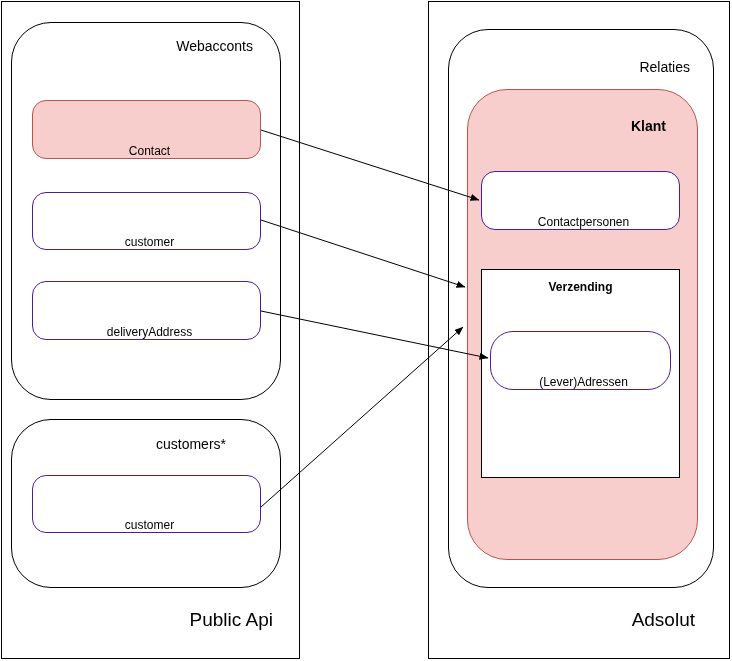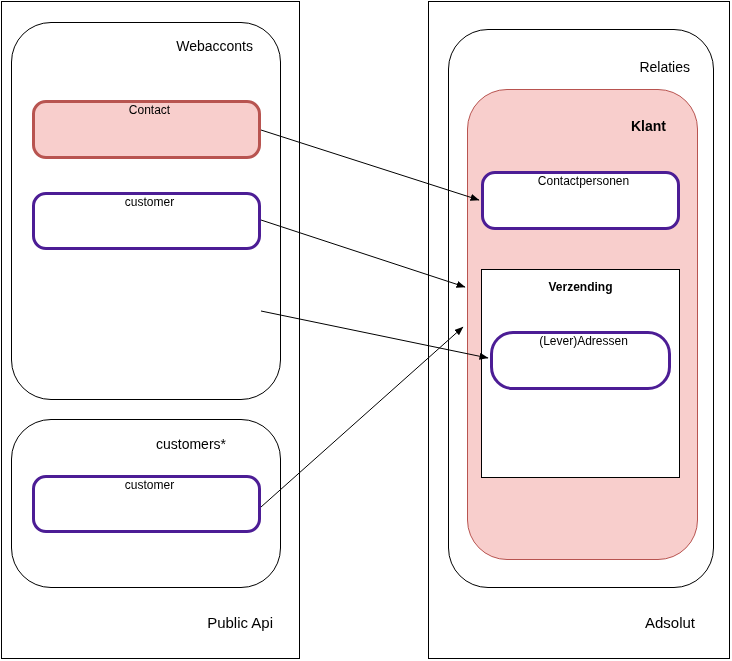--- a/index.html
+++ b/index.html
@@ -25,26 +25,26 @@
     background: #ffffff;
     box-sizing: border-box;
   }
   .group-title {
     position: absolute;
     font-size: 14px;
     white-space: nowrap;
   }
   .node {
     position: absolute;
-    border: 3px solid #4c1d95;
+    border: 1px solid #4c1d95;
     border-radius: 14px;
     background: #ffffff;
     box-sizing: border-box;
     display: flex;
-    align-items: flex-start;
+    align-items: flex-end;
     justify-content: center;
     font-size: 12px;
     text-align: center;
     padding-left: 6px;
   }
   .node.highlight {
     background: var(--highlight-fill, #F8CECC);
     border-color: var(--highlight-stroke, #B85450);
   }
   .pink-group {
@@ -56,21 +56,21 @@
   }
   .section-rect {
     position: absolute;
     border: 1px solid #000000;
     background: #ffffff;
     box-sizing: border-box;
   }
   .bold-title { font-weight: bold; }
   .system-title {
     position: absolute;
-    font-size: 15px;
+    font-size: 19px;
     white-space: nowrap;
   }
   .section-title {
     position: absolute;
     top: 10px;
     left: 0;
     width: 100%;
     text-align: center;
     font-size: 12px;
     font-weight: bold;
@@ -92,20 +92,23 @@
   <div class="system-title" style="right:459px; bottom:30px;">Public Api</div>
 
   <div class="rounded-group" style="left:11px; top:22px; width:270px; height:378px;"></div>
   <div class="group-title" style="right:479px; top:38px;">Webacconts</div>
 
   <div class="node highlight" style="left:32px; top:100px; width:229px; height:59px;">
     <span>Contact</span>
   </div>
   <div class="node" style="left:32px; top:192px; width:229px; height:58px;">
     <span>customer</span>
+  </div>
+  <div class="node" style="left:32px; top:281px; width:229px; height:59px;">
+    <span>deliveryAddress</span>
   </div>
 
   <div class="rounded-group" style="left:11px; top:419px; width:270px; height:169px;"></div>
   <div class="group-title" style="right:506px; top:436px;">customers*</div>
 
   <div class="node" style="left:32px; top:475px; width:229px; height:58px;">
     <span>customer</span>
   </div>
 
   <div class="outer-rect" style="left:428px; top:1px; width:302px; height:658px;"></div>

